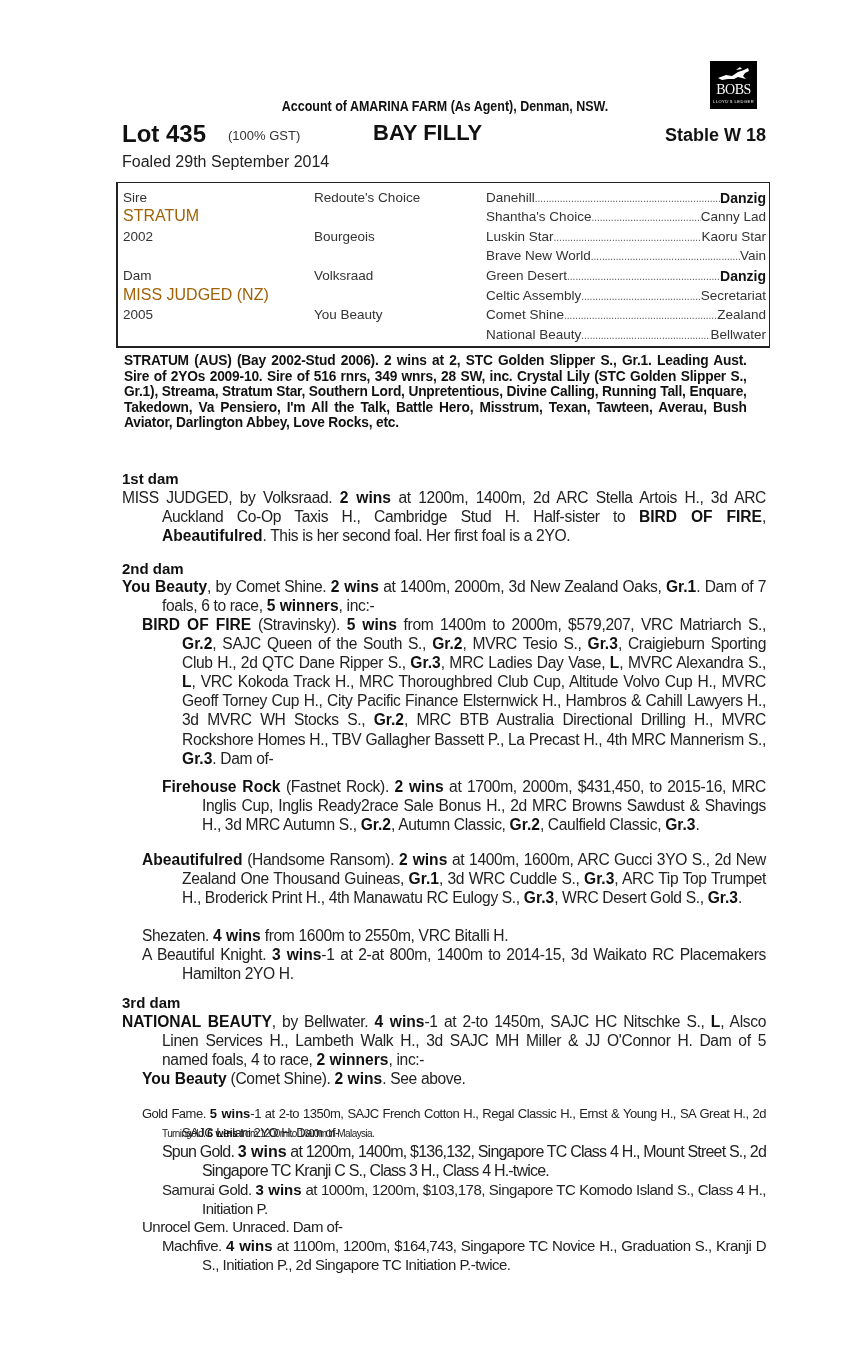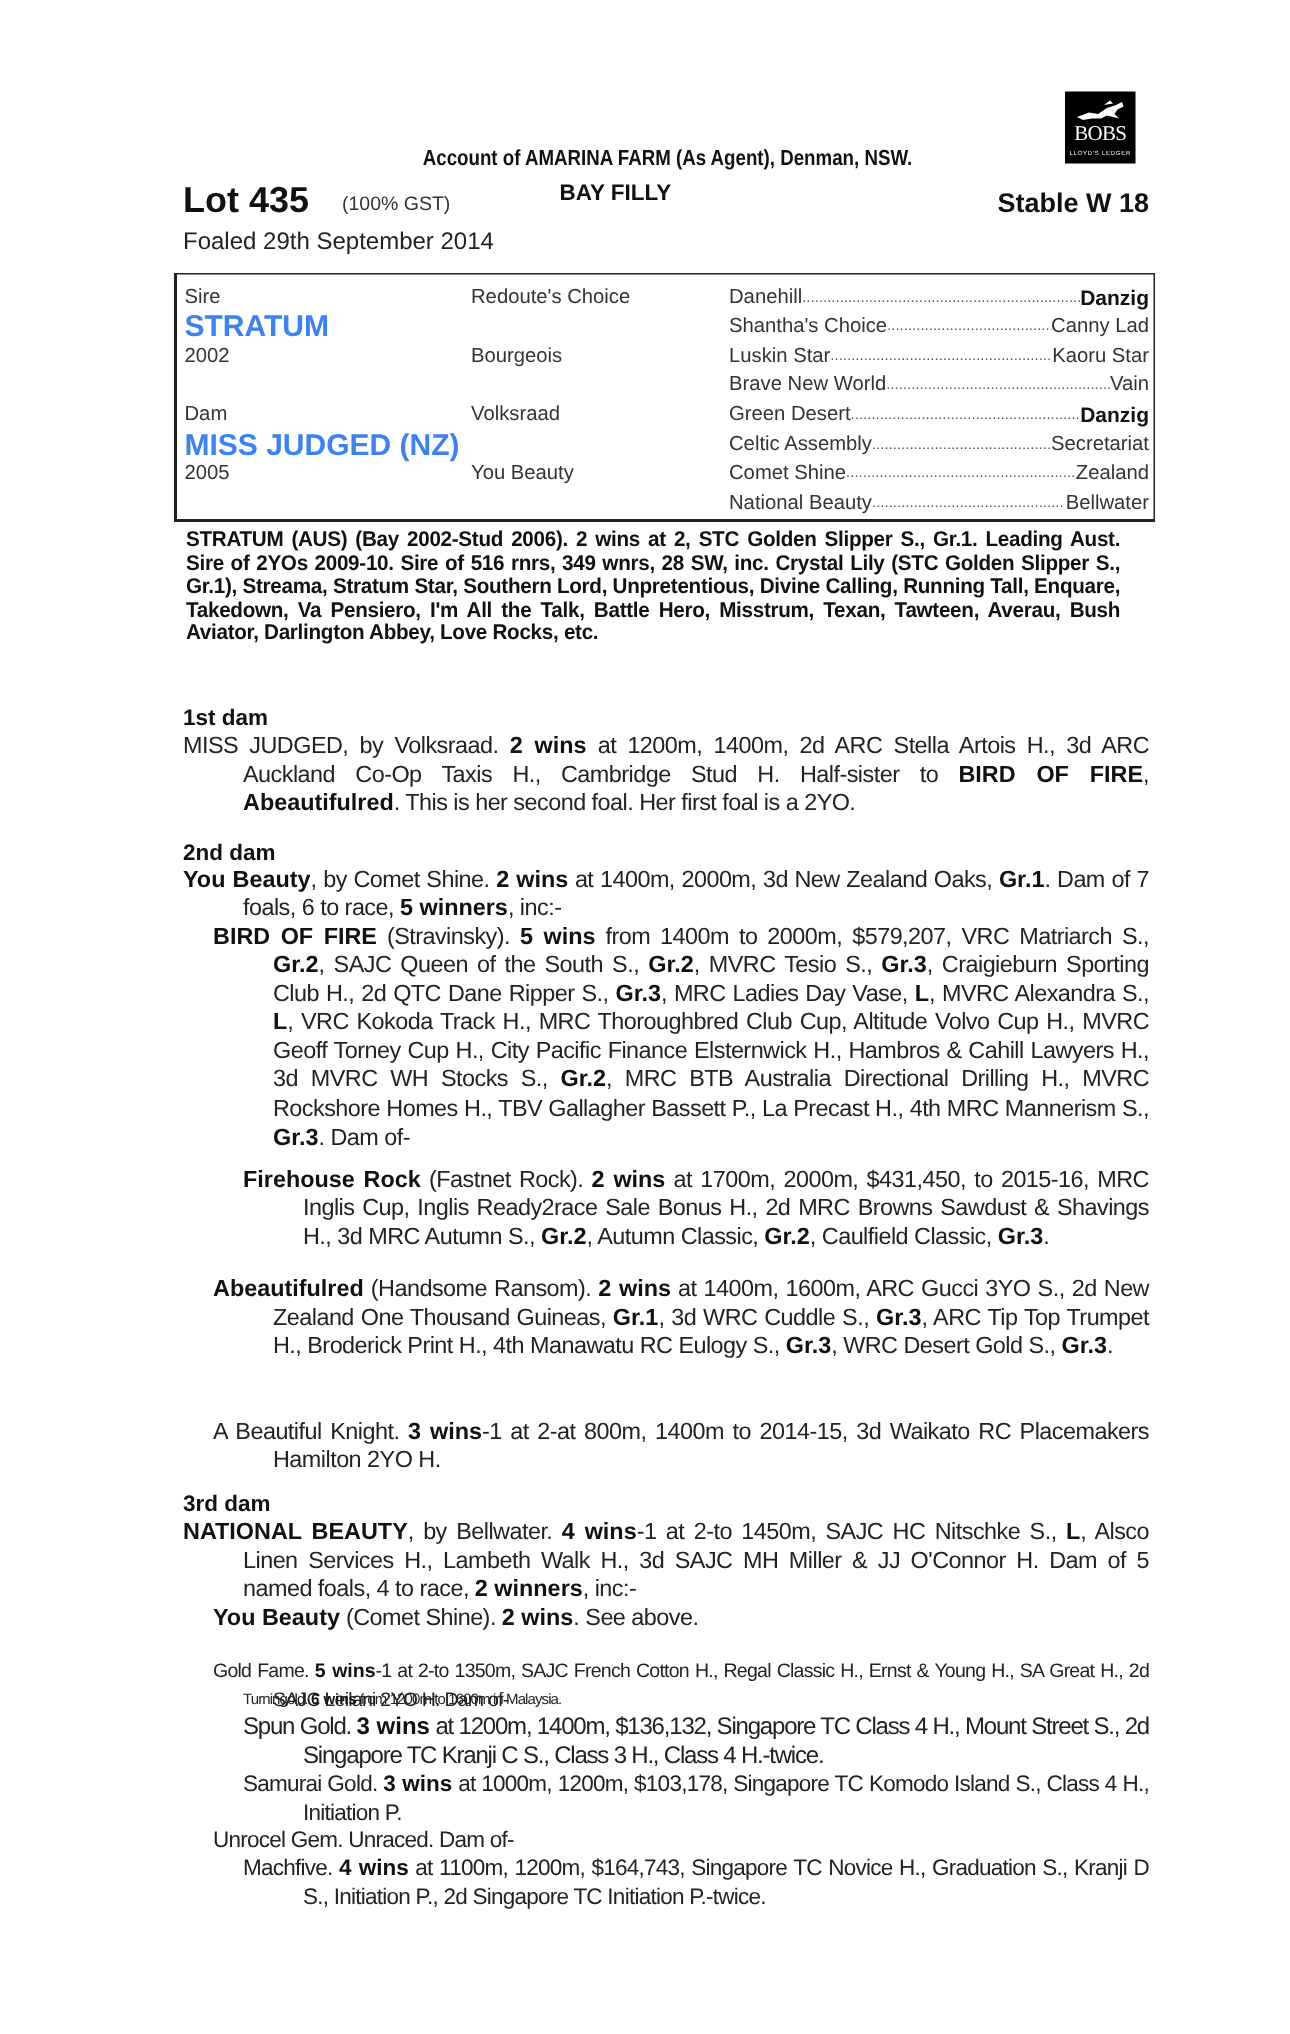--- a/index.html
+++ b/index.html
@@ -30,21 +30,21 @@
   .vendor {
     position: absolute; left: 0; width: 860px; top: 98px; text-align: center;
     font-family: "Liberation Sans", sans-serif; font-weight: bold; font-size: 14.5px;
     transform: scaleX(0.86); transform-origin: 445px 0; letter-spacing: 0px;
     padding-left: 30px;
   }
 
   .lot-line { position: absolute; top: 120px; left: 122px; width: 650px; height: 28px; }
   .lot-num { position: absolute; left: 0; top: 0; font-weight: bold; font-size: 24px; }
   .lot-gst { position: absolute; left: 106px; top: 8px; font-size: 13px; color: #333; }
-  .lot-title { position: absolute; left: 251px; top: 0; font-weight: bold; font-size: 15px; }
+  .lot-title { position: absolute; left: 251px; top: 0; font-weight: bold; font-size: 22px; }
   .lot-stable { position: absolute; right: 6px; top: 5px; font-weight: bold; font-size: 18px; }
 
   .foal-line { position: absolute; top: 153px; left: 122px; width: 650px; height: 22px; font-size: 16px; color: #222; }
   .foaled { position: absolute; left: 0; top: 0; }
   .branded { position: absolute; right: 7px; top: 0; white-space: nowrap; }
   .brand-glyph {
     display: inline-block; width: 19px; height: 19px; border: 1.4px solid #222; border-radius: 50%;
     font-size: 13px; line-height: 16px; text-align: center; vertical-align: -1px; margin: 0 1px;
   }
 
@@ -55,21 +55,21 @@
   }
   .ped-row { position: absolute; left: 0; font-size: 13.5px; color: #333; white-space: nowrap; }
   .ped-c1 { position: absolute; left: 5px; }
   .ped-c2 { position: absolute; left: 196px; }
   .ped-c3 { position: absolute; left: 368px; width: 280px; display: flex; }
   .ped-c3 .n { white-space: nowrap; }
   .ped-c3 .dots { flex: 1; overflow: hidden; white-space: nowrap; color: #555; letter-spacing: 0px; font-size: 10px; padding-top: 3px; }
   .ped-c3 .dots::before { content: "................................................................................................................"; }
   .ped-c3 .s { white-space: nowrap; }
   .ped-c3 .s.bold { font-weight: bold; color: #111; font-size: 14px; }
-  .ped-name { font-weight: bold; font-size: 20px; color: #3b82f6; }
+  .ped-name { font-weight: normal; font-size: 16px; color: #a16207; }
 
   
   .sire-summary {
     position: absolute; left: 124px; top: 353px; width: 642px;
     font-weight: bold; font-size: 14.2px; line-height: 15.6px; text-align: justify;
     color: #111; letter-spacing: -0.2px;
     transform: scaleX(0.97); transform-origin: 0 0;
   }
 
   
@@ -191,20 +191,21 @@
 
   <div class="section-head" style="top:560px;">2nd dam</div>
   <div class="para" style="top:577px; left:122px; width:644px; padding-left:40px; text-indent:-40px;"><b>You Beauty</b><span>, by Comet Shine. </span><b>2 wins</b><span> at 1400m, 2000m, 3d New Zealand Oaks, </span><b>Gr.1</b><span>. Dam of 7 foals, 6 to race, </span><b>5 winners</b><span>, inc:-</span></div>
 
   <div class="para" style="top:615px; left:142px; width:624px; padding-left:40px; text-indent:-40px;"><b>BIRD OF FIRE</b><span> (Stravinsky). </span><b>5 wins</b><span> from 1400m to 2000m, $579,207, VRC Matriarch S., </span><b>Gr.2</b><span>, SAJC Queen of the South S., </span><b>Gr.2</b><span>, MVRC Tesio S., </span><b>Gr.3</b><span>, Craigieburn Sporting Club H., 2d QTC Dane Ripper S., </span><b>Gr.3</b><span>, MRC Ladies Day Vase, </span><b>L</b><span>, MVRC Alexandra S., </span><b>L</b><span>, VRC Kokoda Track H., MRC Thoroughbred Club Cup, Altitude Volvo Cup H., MVRC Geoff Torney Cup H., City Pacific Finance Elsternwick H., Hambros &amp; Cahill Lawyers H., 3d MVRC WH Stocks S., </span><b>Gr.2</b><span>, MRC BTB Australia Directional Drilling H., MVRC Rockshore Homes H., TBV Gallagher Bassett P., La Precast H., 4th MRC Mannerism S., </span><b>Gr.3</b><span>. Dam of-</span></div>
 
   <div class="para" style="top:777px; left:162px; width:604px; padding-left:40px; text-indent:-40px;"><b>Firehouse Rock</b><span> (Fastnet Rock). </span><b>2 wins</b><span> at 1700m, 2000m, $431,450, to 2015-16, MRC Inglis Cup, Inglis Ready2race Sale Bonus H., 2d MRC Browns Sawdust &amp; Shavings H., 3d MRC Autumn S., </span><b>Gr.2</b><span>, Autumn Classic, </span><b>Gr.2</b><span>, Caulfield Classic, </span><b>Gr.3</b><span>.</span></div>
 
   <div class="para" style="top:850px; left:142px; width:624px; padding-left:40px; text-indent:-40px;"><b>Abeautifulred</b><span> (Handsome Ransom). </span><b>2 wins</b><span> at 1400m, 1600m, ARC Gucci 3YO S., 2d New Zealand One Thousand Guineas, </span><b>Gr.1</b><span>, 3d WRC Cuddle S., </span><b>Gr.3</b><span>, ARC Tip Top Trumpet H., Broderick Print H., 4th Manawatu RC Eulogy S., </span><b>Gr.3</b><span>, WRC Desert Gold S., </span><b>Gr.3</b><span>.</span></div>
 
+  <div class="para" style="top:926px; left:142px; width:624px; padding-left:40px; text-indent:-40px;"><span>Shezaten. </span><b>4 wins</b><span> from 1600m to 2550m, VRC Bitalli H.</span></div>
 
   <div class="para" style="top:945px; left:142px; width:624px; padding-left:40px; text-indent:-40px;"><span>A Beautiful Knight. </span><b>3 wins</b><span>-1 at 2-at 800m, 1400m to 2014-15, 3d Waikato RC Placemakers Hamilton 2YO H.</span></div>
 
   <div class="section-head" style="top:994px;">3rd dam</div>
   <div class="para" style="top:1012px; left:122px; width:644px; padding-left:40px; text-indent:-40px;"><b>NATIONAL BEAUTY</b><span>, by Bellwater. </span><b>4 wins</b><span>-1 at 2-to 1450m, SAJC HC Nitschke S., </span><b>L</b><span>, Alsco Linen Services H., Lambeth Walk H., 3d SAJC MH Miller &amp; JJ O'Connor H. Dam of 5 named foals, 4 to race, </span><b>2 winners</b><span>, inc:-</span></div>
 
   <div class="para" style="top:1069px; left:142px; width:624px; padding-left:40px; text-indent:-40px;"><b>You Beauty</b><span> (Comet Shine). </span><b>2 wins</b><span>. See above.</span></div>
 
   <div class="para" style="top:1104px; left:142px; width:624px; padding-left:40px; text-indent:-40px; font-size:13px; letter-spacing:-0.5px;"><span>Gold Fame. </span><b>5 wins</b><span>-1 at 2-to 1350m, SAJC French Cotton H., Regal Classic H., Ernst &amp; Young H., SA Great H., 2d SAJC Leilani 2YO H. Dam of-</span></div>
 

